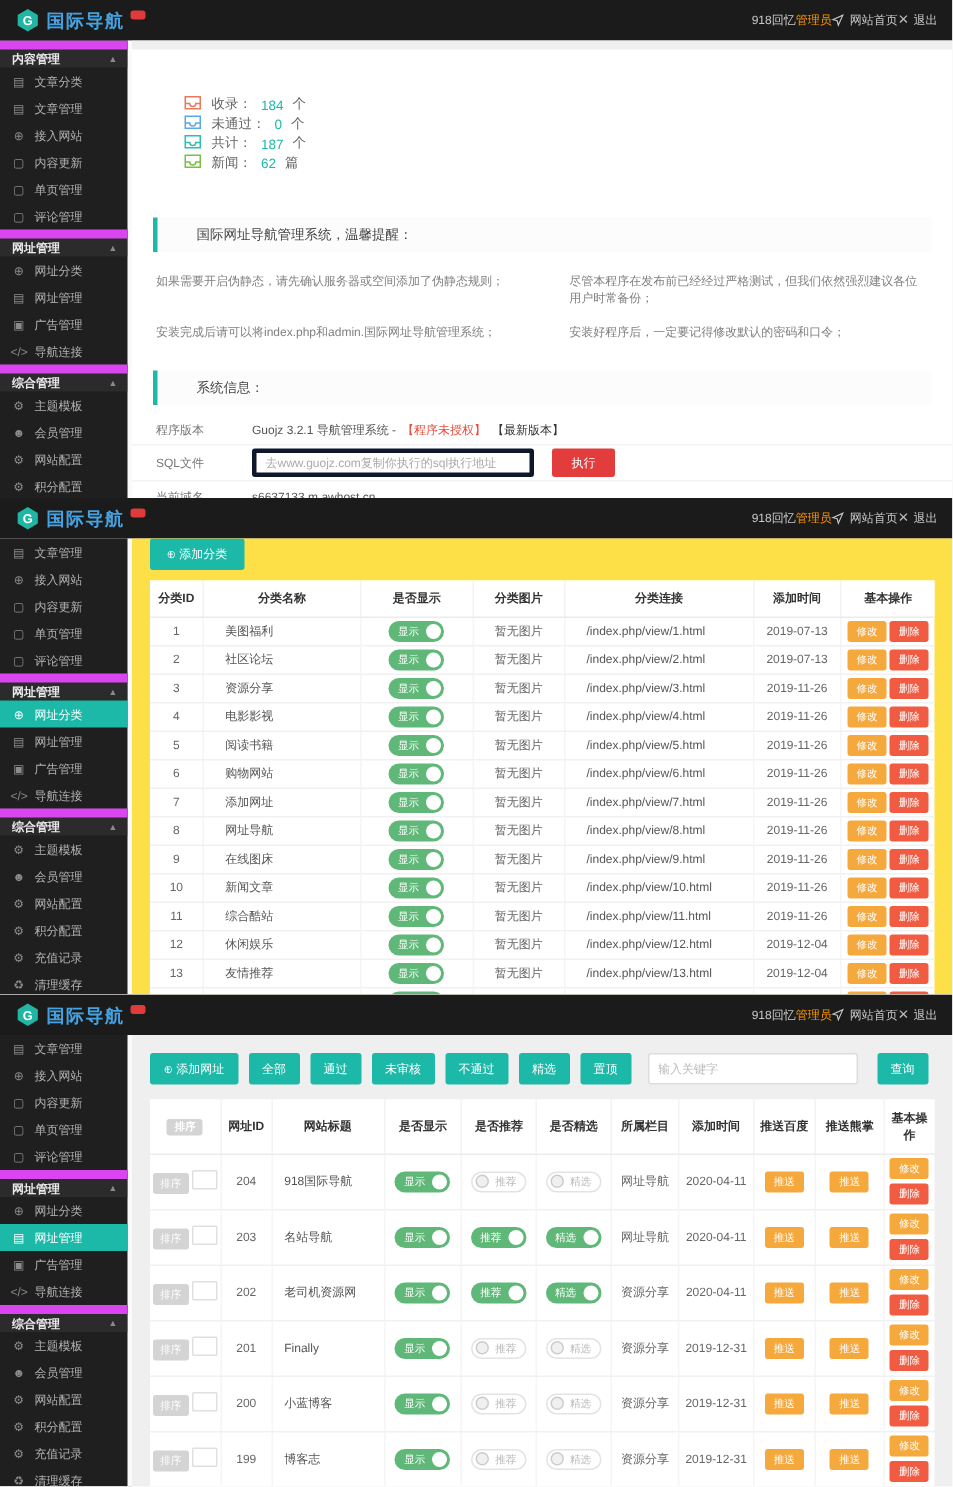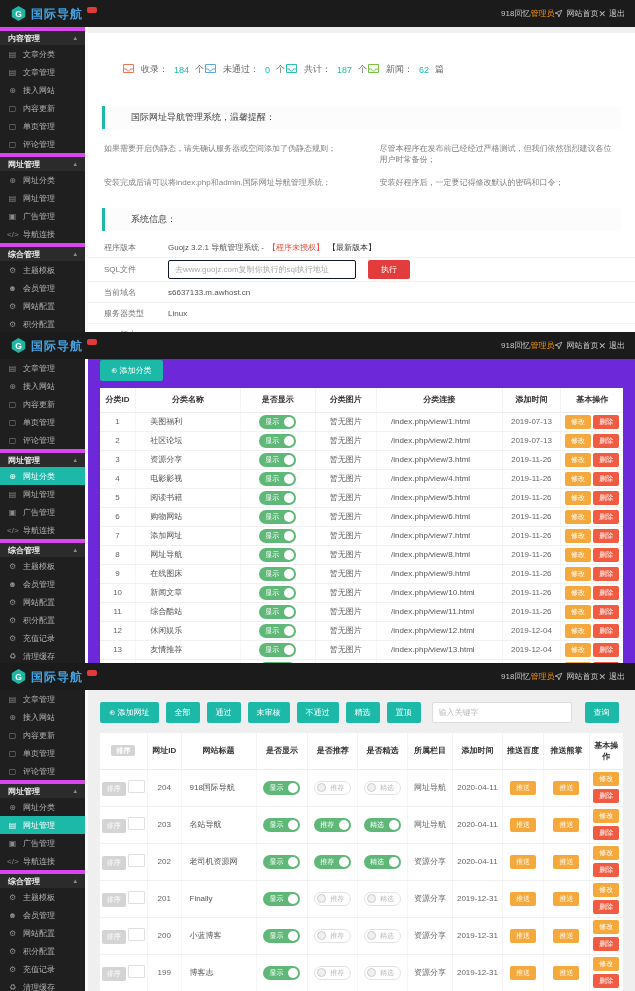--- a/index.html
+++ b/index.html
@@ -17,42 +17,42 @@
   .logo-name { color: #45a2e0; font-size: 12px; font-weight: bold; letter-spacing: 1px; line-height: 18px; }
   .logo-badge { width: 10px; height: 6px; background: #e03a3a; border-radius: 2px; margin-top: 2px; }
   .topbar-right { margin-left: auto; display: flex; align-items: center; gap: 0; font-size: 8px; color: #c9c9c9; }
   .role { color: #ff9900; }
   .top-link { display: flex; align-items: center; gap: 3px; color: #c9c9c9; cursor: pointer; }
   .x-icon { font-size: 9px; color: #bbb; }
 
   
   .sbody { flex: 1; display: flex; min-height: 0; }
   .sidebar { width: 88px; flex: 0 0 88px; background: #1f1f1f; overflow: hidden; border-right: 3px solid #fafafa; }
-  .side-section { height: 18px; background: #2b2b2b; color: #e9e9e9; display: flex; align-items: center; justify-content: space-between; padding: 0 8px; font-size: 8px; font-weight: bold; border-top: 4px solid #d946ef; }
+  .side-section { height: 18px; background: #2b2b2b; color: #e9e9e9; display: flex; align-items: center; justify-content: space-between; padding: 0 8px; font-size: 8px; font-weight: bold; border-top: 6px solid #d946ef; }
   .side-caret { color: #8a8a8a; font-size: 7px; }
   .side-item { height: 18px; display: flex; align-items: center; gap: 5px; padding: 0 7px; font-size: 8px; color: #b3b3b3; cursor: pointer; }
   .side-item .ico { width: 11px; color: #8b8b8b; font-size: 8px; text-align: center; flex: 0 0 11px; }
   .side-item.active { background: #1cb9a8; color: #fff; }
   .side-item.active .ico { color: #fff; }
 
   .main { flex: 1; overflow: hidden; position: relative; }
 
   
   #screen1 .main { background: #efefef; padding-top: 6px; }
   .panel1 { background: #fff; height: 100%; }
-  .stats-row { display: flex; padding: 30px 38px 24px 34px; }
+  .stats-row { display: flex; justify-content: space-between; padding: 30px 38px 24px 34px; flex-direction: column; }
   .stat { display: flex; align-items: center; gap: 6px; font-size: 9px; color: #666; }
   .stat .num { color: #1cb9a8; }
   .sec-title { border-left: 3px solid #1cb9a8; margin: 6px 14px; padding: 5px 26px; font-size: 9px; color: #444; background: #fcfcfc; }
   .notice-grid { display: grid; grid-template-columns: 1.15fr 1fr; font-size: 8px; color: #808080; row-gap: 12px; padding: 8px 16px 14px; }
   .info-row { display: flex; align-items: center; min-height: 21px; border-bottom: 1px solid #f3f3f3; padding: 2px 16px; font-size: 8px; color: #555; }
   .info-label { width: 64px; flex: 0 0 64px; color: #777; }
   .warn { color: #e74c3c; margin-left: 4px; }
   .latest { color: #333; margin-left: 4px; }
-  .sql-input { width: 188px; height: 19px; border: 1px solid #0f172a; font-size: 8px; padding: 0 6px; color: #777; border-radius: 2px; background: #fff; }
+  .sql-input { width: 188px; height: 19px; border: 3px solid #0f172a; font-size: 8px; padding: 0 6px; color: #777; border-radius: 2px; background: #fff; }
   .sql-input::placeholder { color: #aaa; }
   .btn-exec { background: #e23c3c; color: #fff; border: none; font-size: 8px; padding: 4px 13px; margin-left: 12px; border-radius: 2px; cursor: pointer; }
 
   
   .tbl-wrap { background: #fff; margin: 0 0 0 0; }
   table { border-collapse: collapse; width: 100%; font-size: 8px; color: #666; background: #fff; }
   th { font-weight: bold; color: #333; border-bottom: 1px solid #ececec; border-right: 1px solid #f3f3f3; text-align: center; background: #fff; }
   td { border-bottom: 1px solid #f1f1f1; border-right: 1px solid #f5f5f5; text-align: center; }
   th:last-child, td:last-child { border-right: none; }
 
@@ -66,21 +66,21 @@
   .toggle.off .tlabel { margin-right: 4px; }
 
   .btn-mini { display: inline-block; border: none; color: #fff; font-size: 7px; padding: 2px 6px; border-radius: 2px; cursor: pointer; }
   .btn-edit { background: #f5a83c; }
   .btn-del  { background: #f05b41; }
   .btn-push { background: #f5a83c; }
   .btn-sort { background: #d4d4d4; color: #fff; font-size: 7px; border: none; padding: 2px 5px; border-radius: 2px; cursor: pointer; }
   .sort-input { width: 17px; height: 13px; border: 1px solid #e0e0e0; border-radius: 1px; }
 
   
-  #screen2 .main { background: #6d28d9; padding: 0 12px; }
+  #screen2 .main { background: #fde047; padding: 0 12px; }
   .btn-add { display: inline-block; background: #1cb9a8; color: #fff; font-size: 8px; padding: 5px 11px; border-radius: 2px; border: none; margin-top: -9px; cursor: pointer; }
   #screen2 table { margin-top: 7px; }
   #screen2 th { height: 24px; }
   #screen2 td { height: 19px; }
   #screen2 .cell-left { text-align: left; padding-left: 14px; color: #555; }
 
   
   #screen3 .main { background: #efefef; }
   .toolbar { display: flex; align-items: center; gap: 7px; margin: 12px 12px 10px; }
   .tbtn { background: #1cb9a8; color: #fff; font-size: 8px; padding: 5px 9px; border-radius: 2px; border: none; white-space: nowrap; cursor: pointer; }

